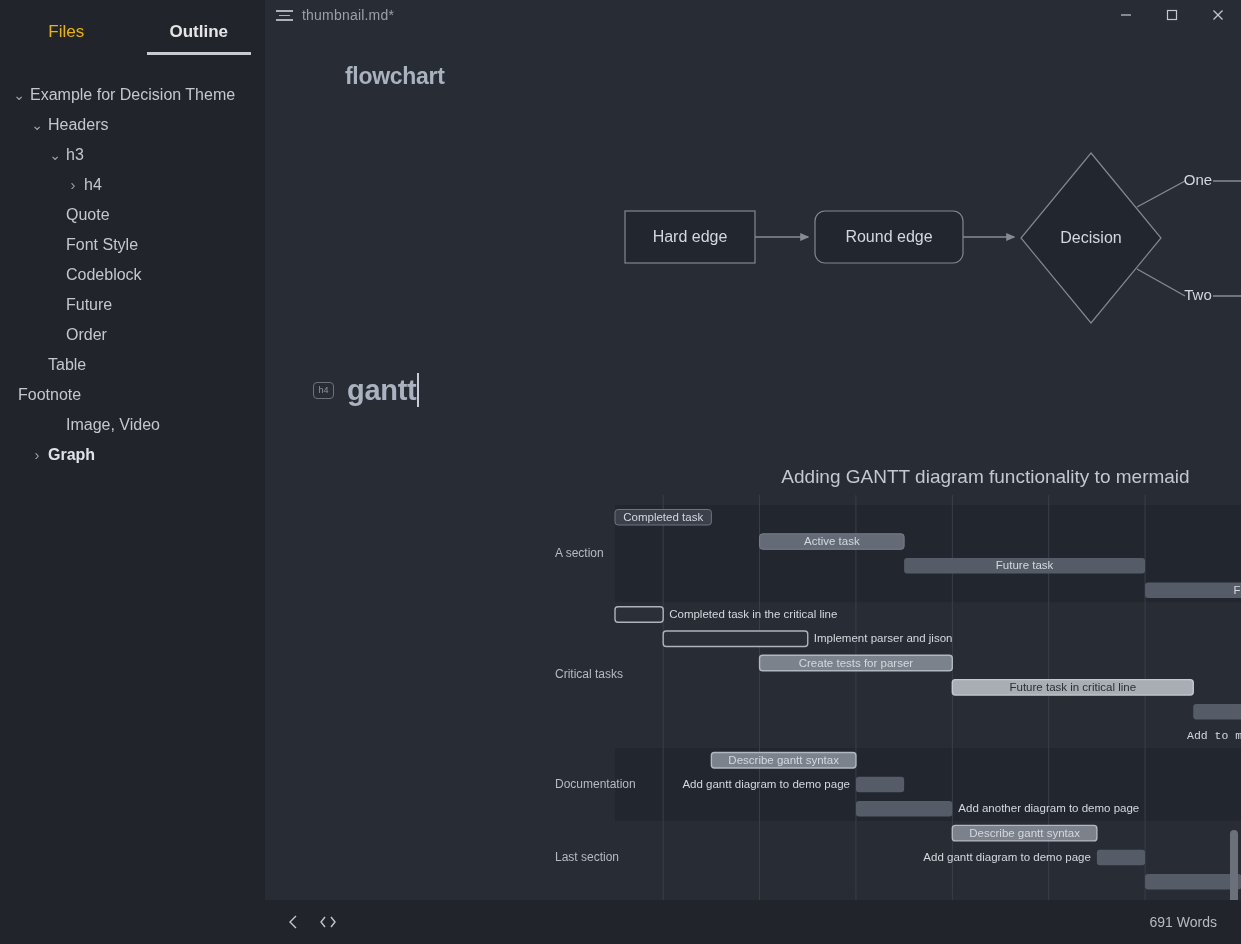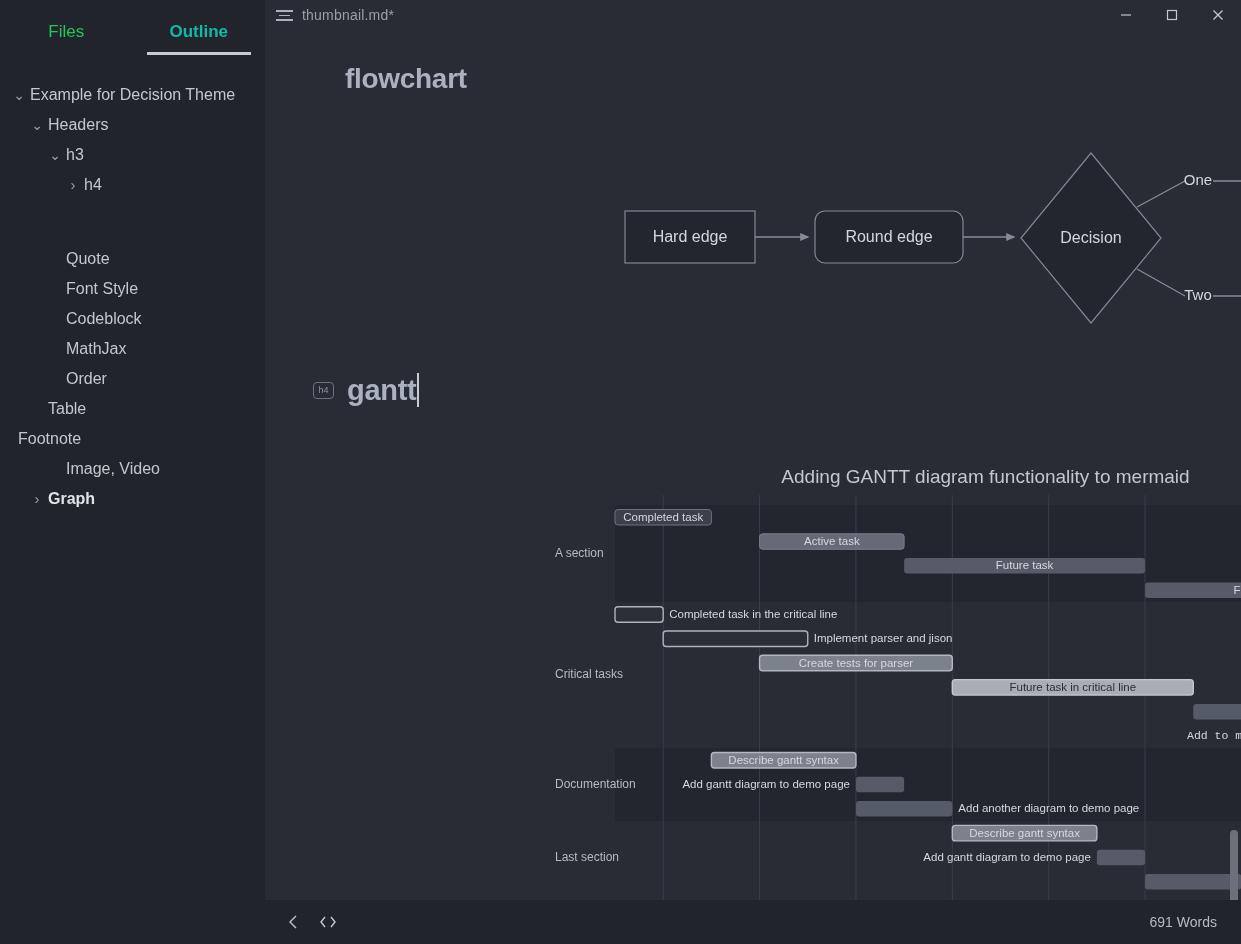--- a/index.html
+++ b/index.html
@@ -17,24 +17,24 @@
     background: #21252b;
     flex: 0 0 265px;
     position: relative;
   }
   #sidebar-tabs {
     display: flex; height: 62px; align-items: flex-start;
     padding-top: 22px;
   }
   .side-tab {
     flex: 1; text-align: center; position: relative;
-    font-size: 17px; color: #22c55e; cursor: pointer;
+    font-size: 17px; color: #eab308; cursor: pointer;
     padding-bottom: 13px;
   }
-  .side-tab.active { color: #14b8a6; font-weight: bold; }
+  .side-tab.active { color: #e5e5e5; font-weight: bold; }
   .side-tab.active .tab-underline {
     position: absolute; left: 50%; transform: translateX(-50%);
     bottom: 0; width: 104px; height: 3px; background: #c8ccd2;
   }
   #outline-list { padding-top: 18px; }
   .ol-item {
     display: flex; align-items: flex-start;
     font-size: 16px; color: #c3c8ce;
     line-height: 22px; cursor: pointer;
     padding: 4px 10px 4px 0;
@@ -77,21 +77,21 @@
   .win-btn svg { display: block; }
 
   #content {
     flex: 1 1 auto; position: relative; overflow: hidden;
     background: #282c34;
   }
 
   
   #flowchart-heading {
     position: absolute; left: 80px; top: 33px;
-    font-size: 28px; font-weight: bold; color: #abb2bf;
+    font-size: 23px; font-weight: bold; color: #abb2bf;
     letter-spacing: -0.3px;
   }
   #gantt-heading-wrap {
     position: absolute; left: 48px; top: 343px;
     display: flex; align-items: center;
   }
   #h4-badge {
     width: 21px; height: 17px; border: 1px solid #6b727c;
     border-radius: 4px; color: #8d949e; font-size: 9px;
     display: flex; align-items: center; justify-content: center;
@@ -182,35 +182,35 @@
           <span class="ol-label">Headers</span>
         </div>
         <div class="ol-item" style="padding-left: 48px;">
           <span class="ol-caret" style="font-size: 14px;">⌄</span>
           <span class="ol-label">h3</span>
         </div>
         <div class="ol-item" style="padding-left: 66px;">
           <span class="ol-caret" style="font-size: 15px;">›</span>
           <span class="ol-label">h4</span>
         </div>
-        <div class="ol-item" style="padding-left: 48px; margin-top: 44px;">
+        <div class="ol-item" style="padding-left: 48px;">
           <span class="ol-caret none"></span>
           <span class="ol-label">Quote</span>
         </div>
         <div class="ol-item" style="padding-left: 48px;">
           <span class="ol-caret none"></span>
           <span class="ol-label">Font Style</span>
         </div>
         <div class="ol-item" style="padding-left: 48px; align-items: center;">
           <span class="ol-caret none"></span>
           <span class="ol-label">Codeblock</span>
         </div>
         <div class="ol-item" style="padding-left: 48px;">
           <span class="ol-caret none"></span>
-          <span class="ol-label">MathJax</span>
+          <span class="ol-label">Future</span>
         </div>
         <div class="ol-item" style="padding-left: 48px;">
           <span class="ol-caret none"></span>
           <span class="ol-label">Order</span>
         </div>
         <div class="ol-item" style="padding-left: 30px;">
           <span class="ol-caret none"></span>
           <span class="ol-label">Table</span>
         </div>
         <div class="ol-item" style="">

